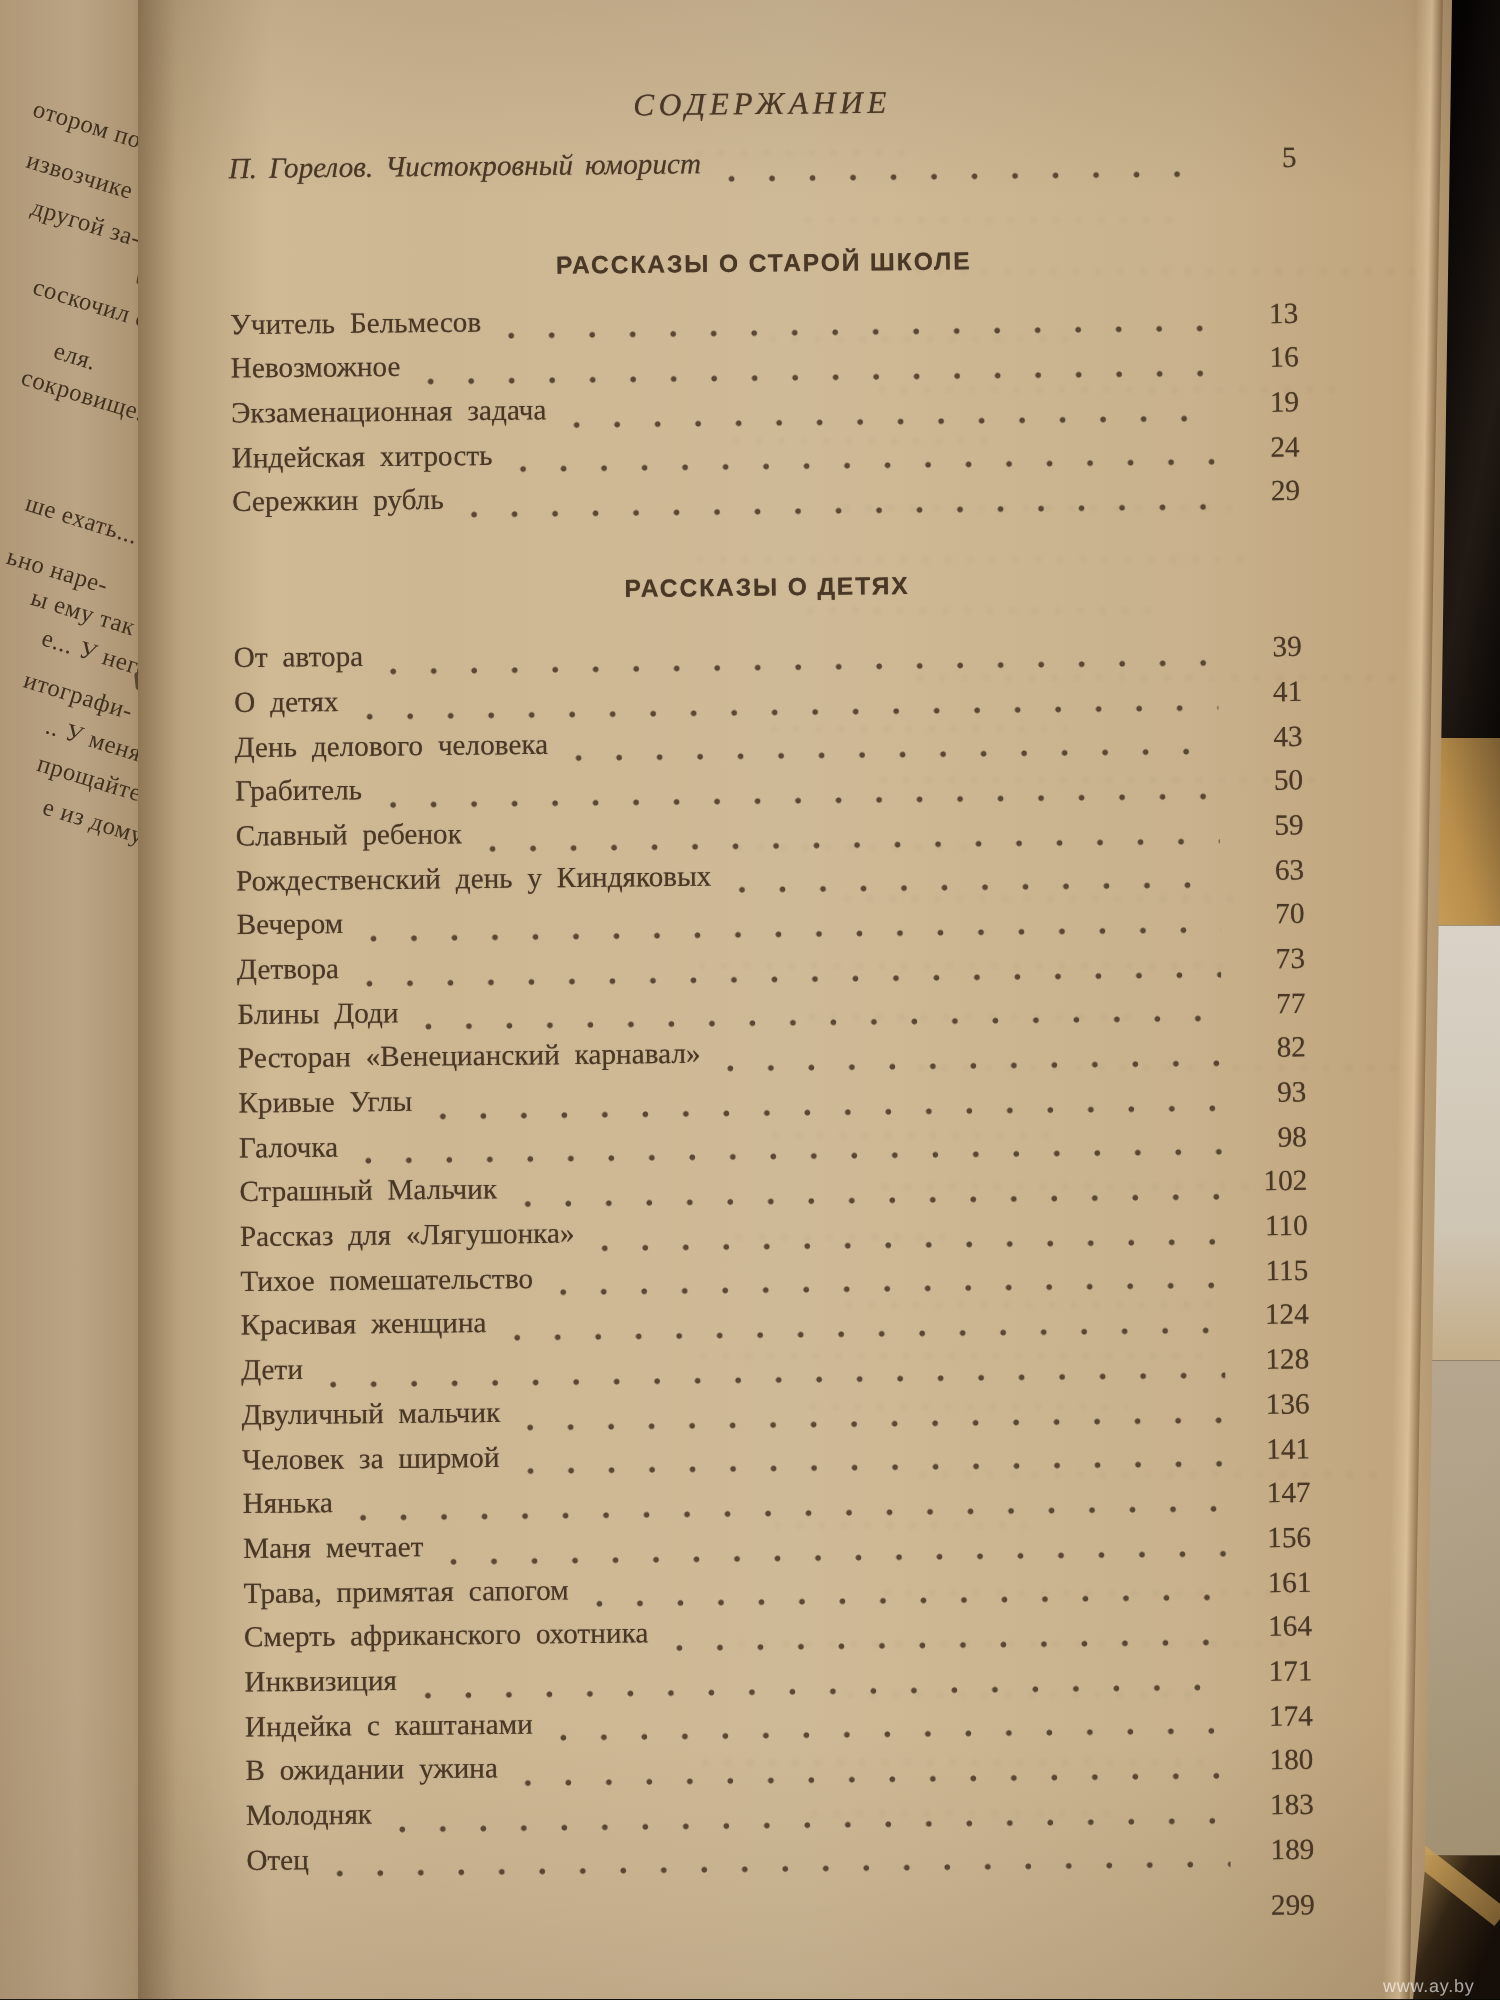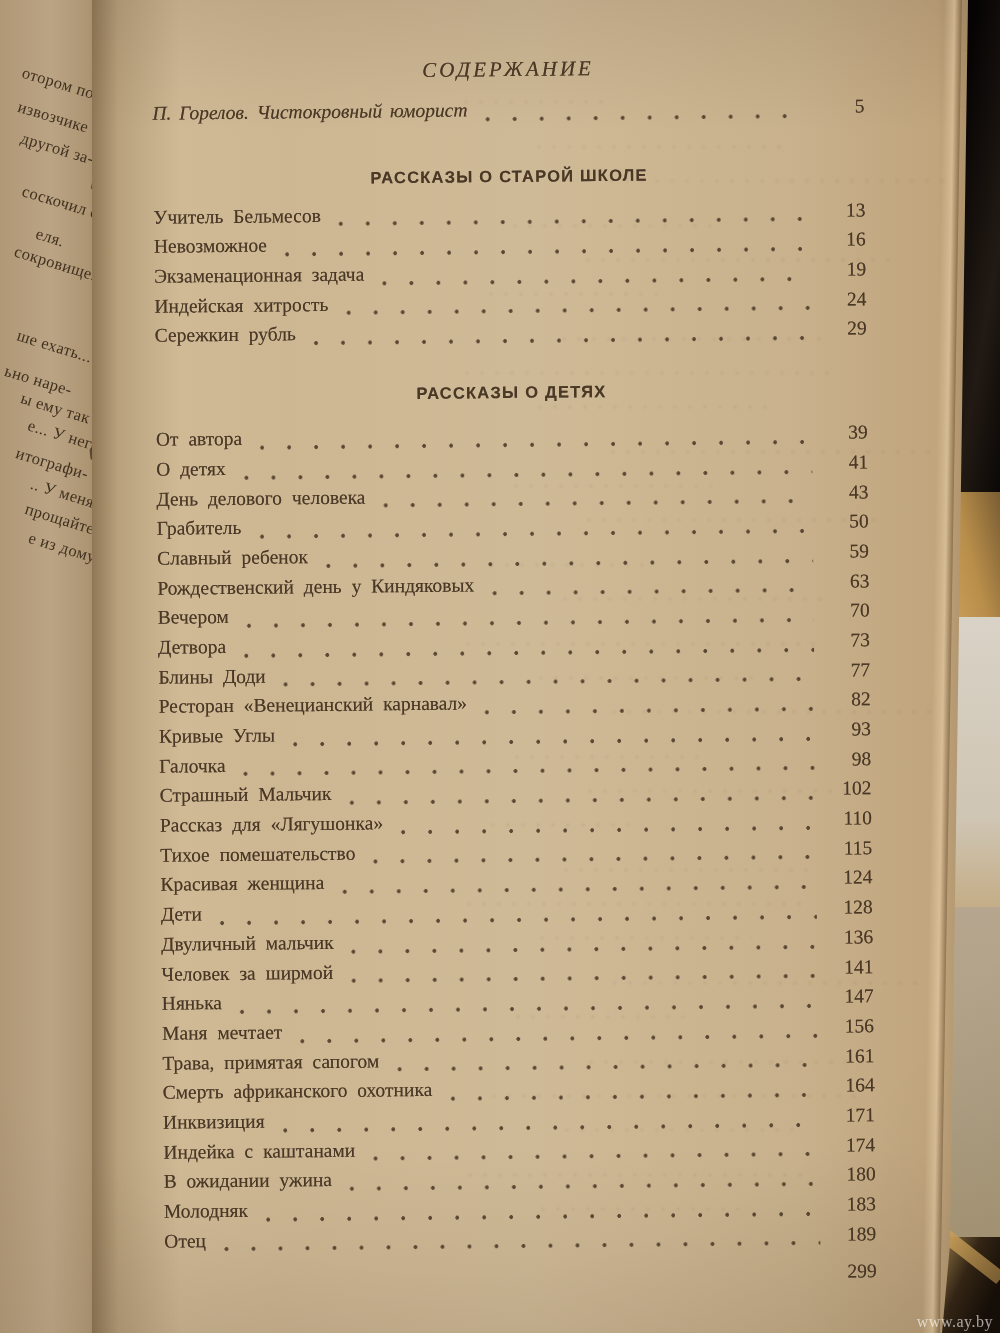--- a/index.html
+++ b/index.html
@@ -58,22 +58,22 @@
                 font-size:16.5px;letter-spacing:1.2px;height:22px;line-height:22px;margin-top:36px;
                 text-shadow:0 0 .5px rgba(74,56,38,.6);}
   .rows{margin-top:16px;}
   .rows.second{margin-top:22px;}
   .section-head.second{margin-top:30px;}
   .folio{margin-top:8px;text-align:right;font-size:19.5px;padding-right:-2px;text-shadow:0 0 .6px rgba(74,56,38,.65);}
 
   
   .photo-vignette{position:absolute;left:0;top:0;width:100%;height:100%;pointer-events:none;
         background:radial-gradient(120% 100% at 45% 40%,rgba(0,0,0,0) 55%,rgba(40,25,12,.16) 100%);}
-  .watermark{position:absolute;right:7px;bottom:2px;font-family:Liberation Serif, serif;
-        font-size:16px;color:rgba(255,255,255,.62);letter-spacing:.5px;}
+  .watermark{position:absolute;right:17px;bottom:2px;font-family:Liberation Sans, sans-serif;
+        font-size:12px;color:rgba(255,255,255,.62);letter-spacing:.5px;}
 </style>
 </head>
 <body>
 
 <div class="photo">
 
   <div class="backdrop">
     <div class="bg-block bg-dark-top"></div>
     <div class="bg-block bg-wood"></div>
     <div class="bg-block bg-cloth"></div>

